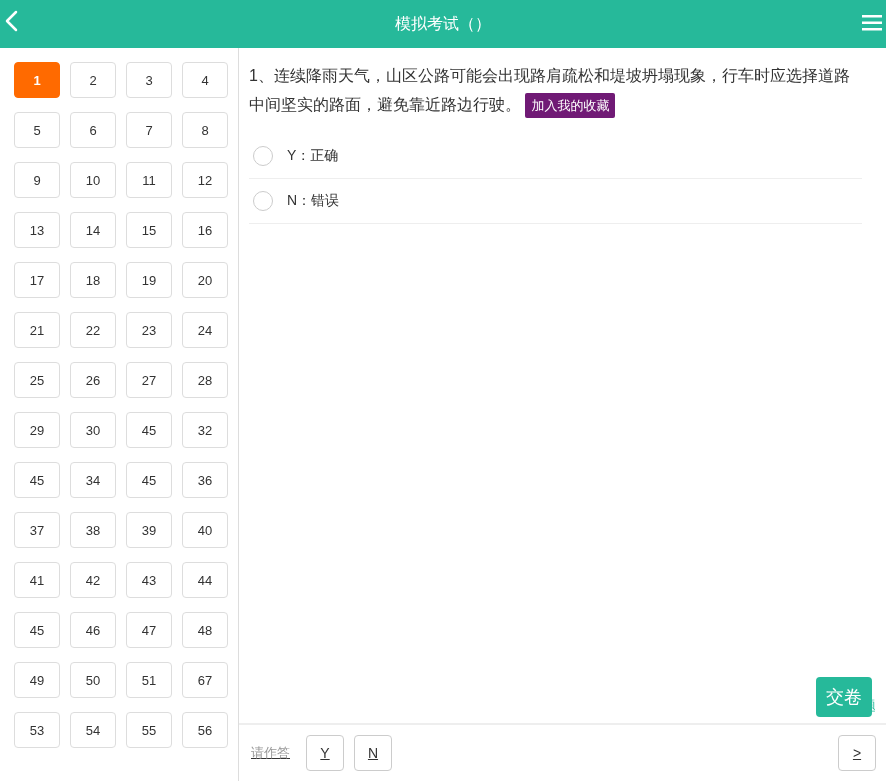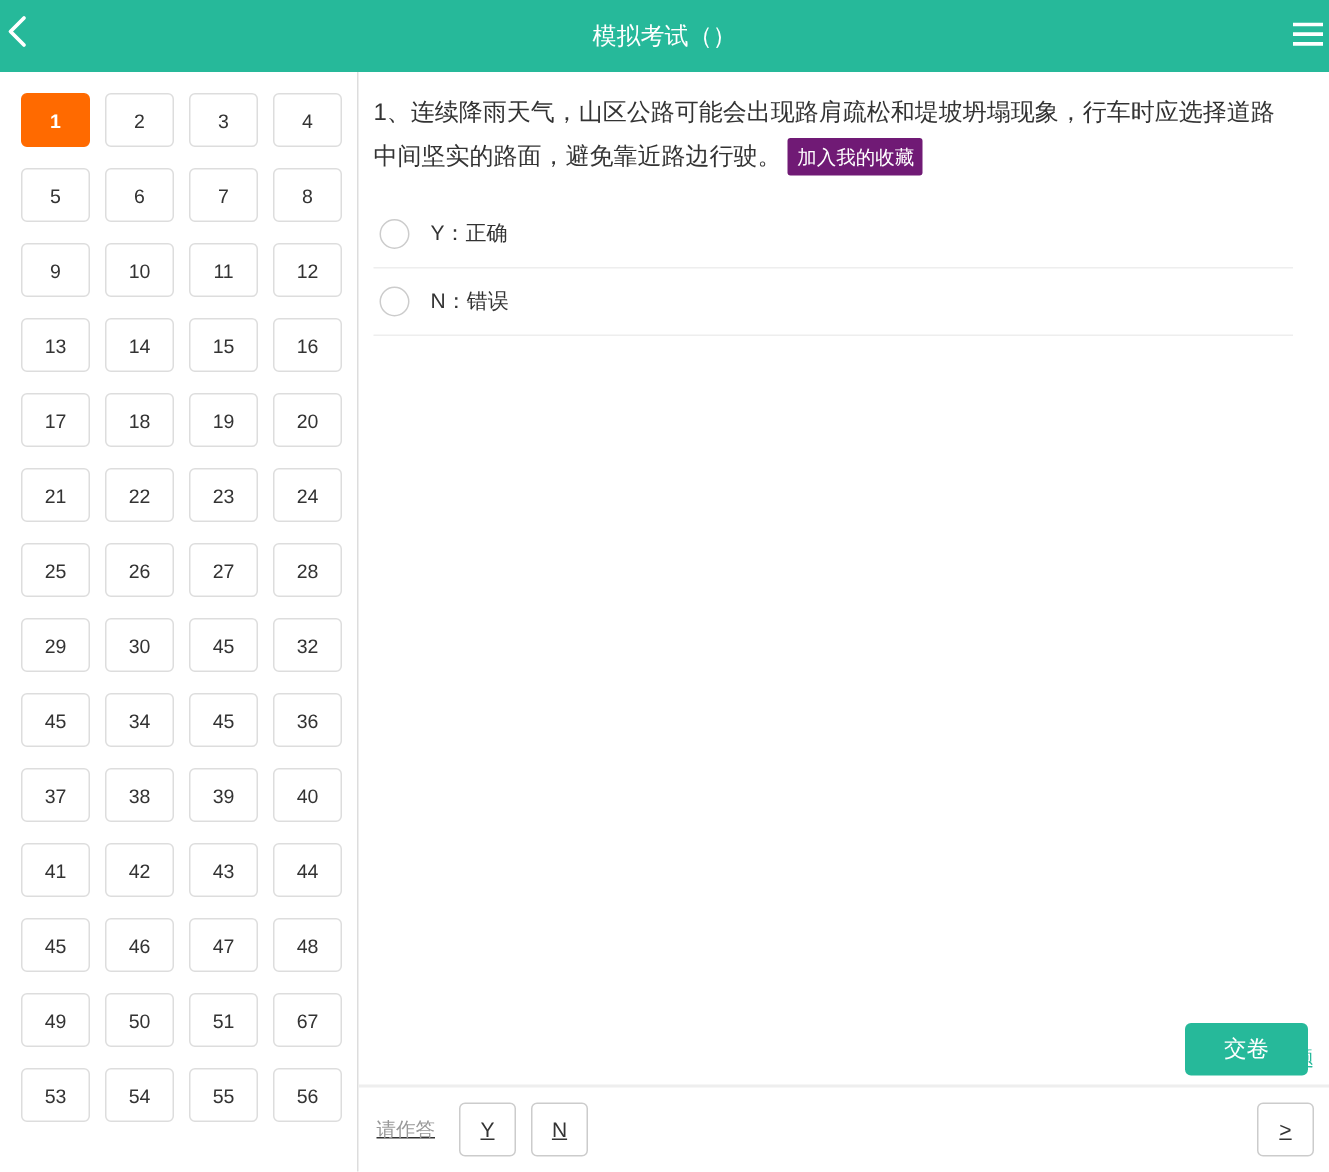--- a/index.html
+++ b/index.html
@@ -25,21 +25,21 @@
 .opts { margin-top: 14px; }
 .opt { display: flex; align-items: center; padding: 12px 4px; border-bottom: 1px solid #eee; cursor: pointer; }
 .radio { width: 20px; height: 20px; border: 1px solid #ccc; border-radius: 50%; margin-right: 14px; flex-shrink: 0; }
 .opt-label { font-size: 14px; color: #333; }
 .q-type { color: #26b99a; font-size: 13px; padding: 8px 10px; border-bottom: 1px solid #eee; text-align: right; }
 .footer { display: flex; align-items: center; padding: 10px; gap: 10px; border-top: 1px solid #eee; text-decoration: underline; }
 .prompt { color: #999; font-size: 13px; margin-right: 6px; flex-shrink: 0; padding-left: 2px; }
 .ans-btn { border: 1px solid #ccc; border-radius: 4px; width: 38px; height: 36px; display: flex; align-items: center; justify-content: center; font-size: 14px; cursor: pointer; background: #fff; }
 .spacer { flex: 1; }
 .nav-btn { border: 1px solid #ccc; border-radius: 4px; width: 38px; height: 36px; display: flex; align-items: center; justify-content: center; font-size: 14px; cursor: pointer; background: #fff; }
-.submit-btn { position: absolute; right: 14px; bottom: 64px; background: #26b99a; color: #fff; border: none; border-radius: 4px; padding: 8px 26px; font-size: 15px; cursor: pointer; }
+.submit-btn { position: absolute; right: 14px; bottom: 64px; background: #26b99a; color: #fff; border: none; border-radius: 4px; padding: 8px 10px; font-size: 18px; cursor: pointer; }
 </style>
 </head>
 <body>
 
 <div class="header">
   <div class="back-btn">
     <svg viewBox="0 0 14 22">
         <path d="M12 2 L3 11 L12 20" stroke="#fff" stroke-width="2.5" fill="none" stroke-linecap="round" stroke-linejoin="round"></path>
       </svg>
   </div>

